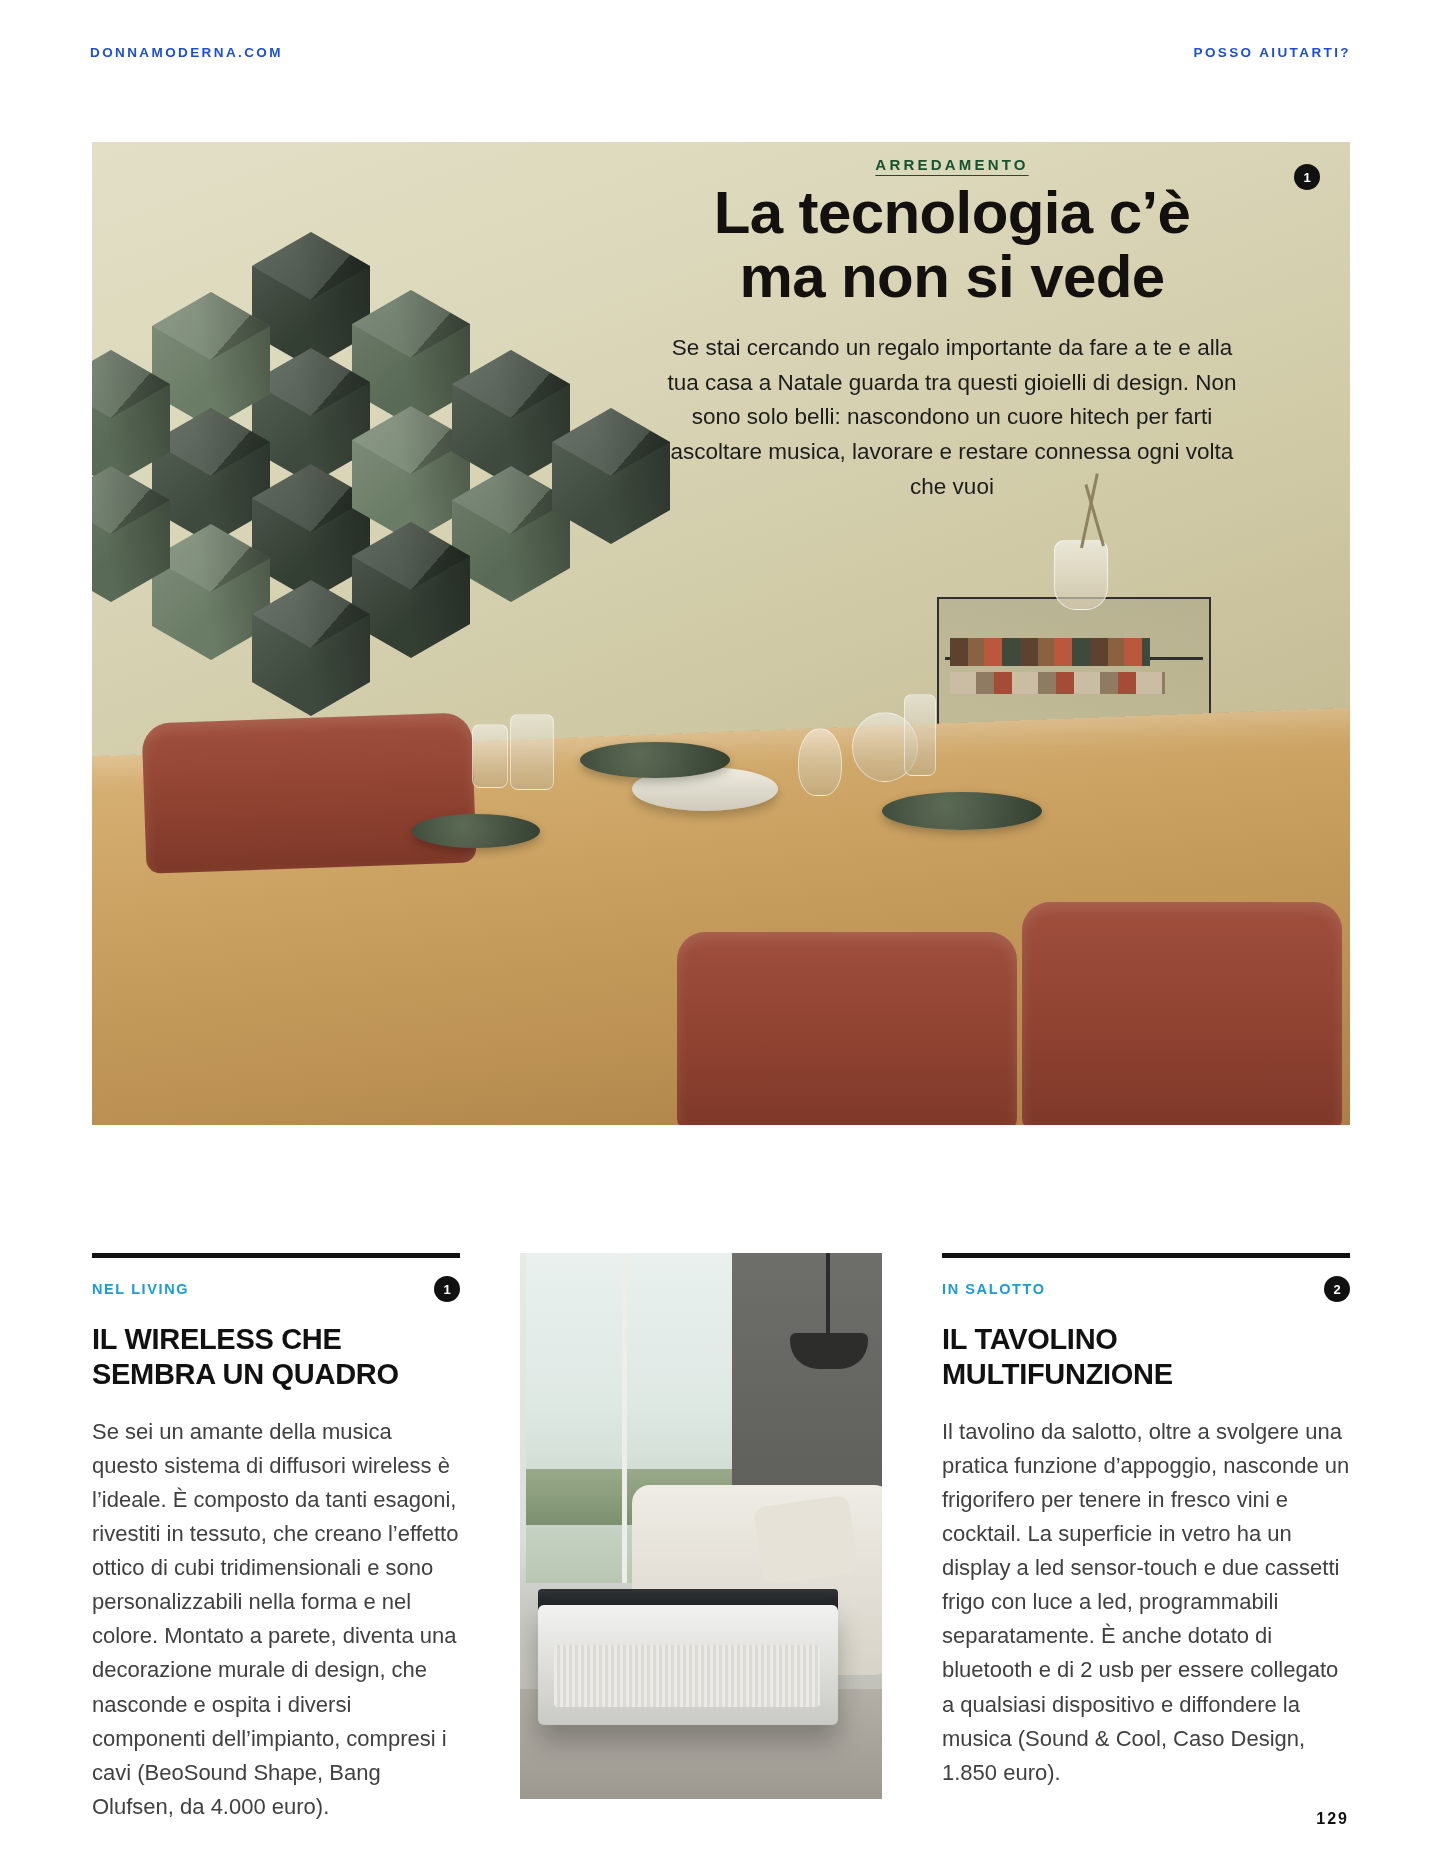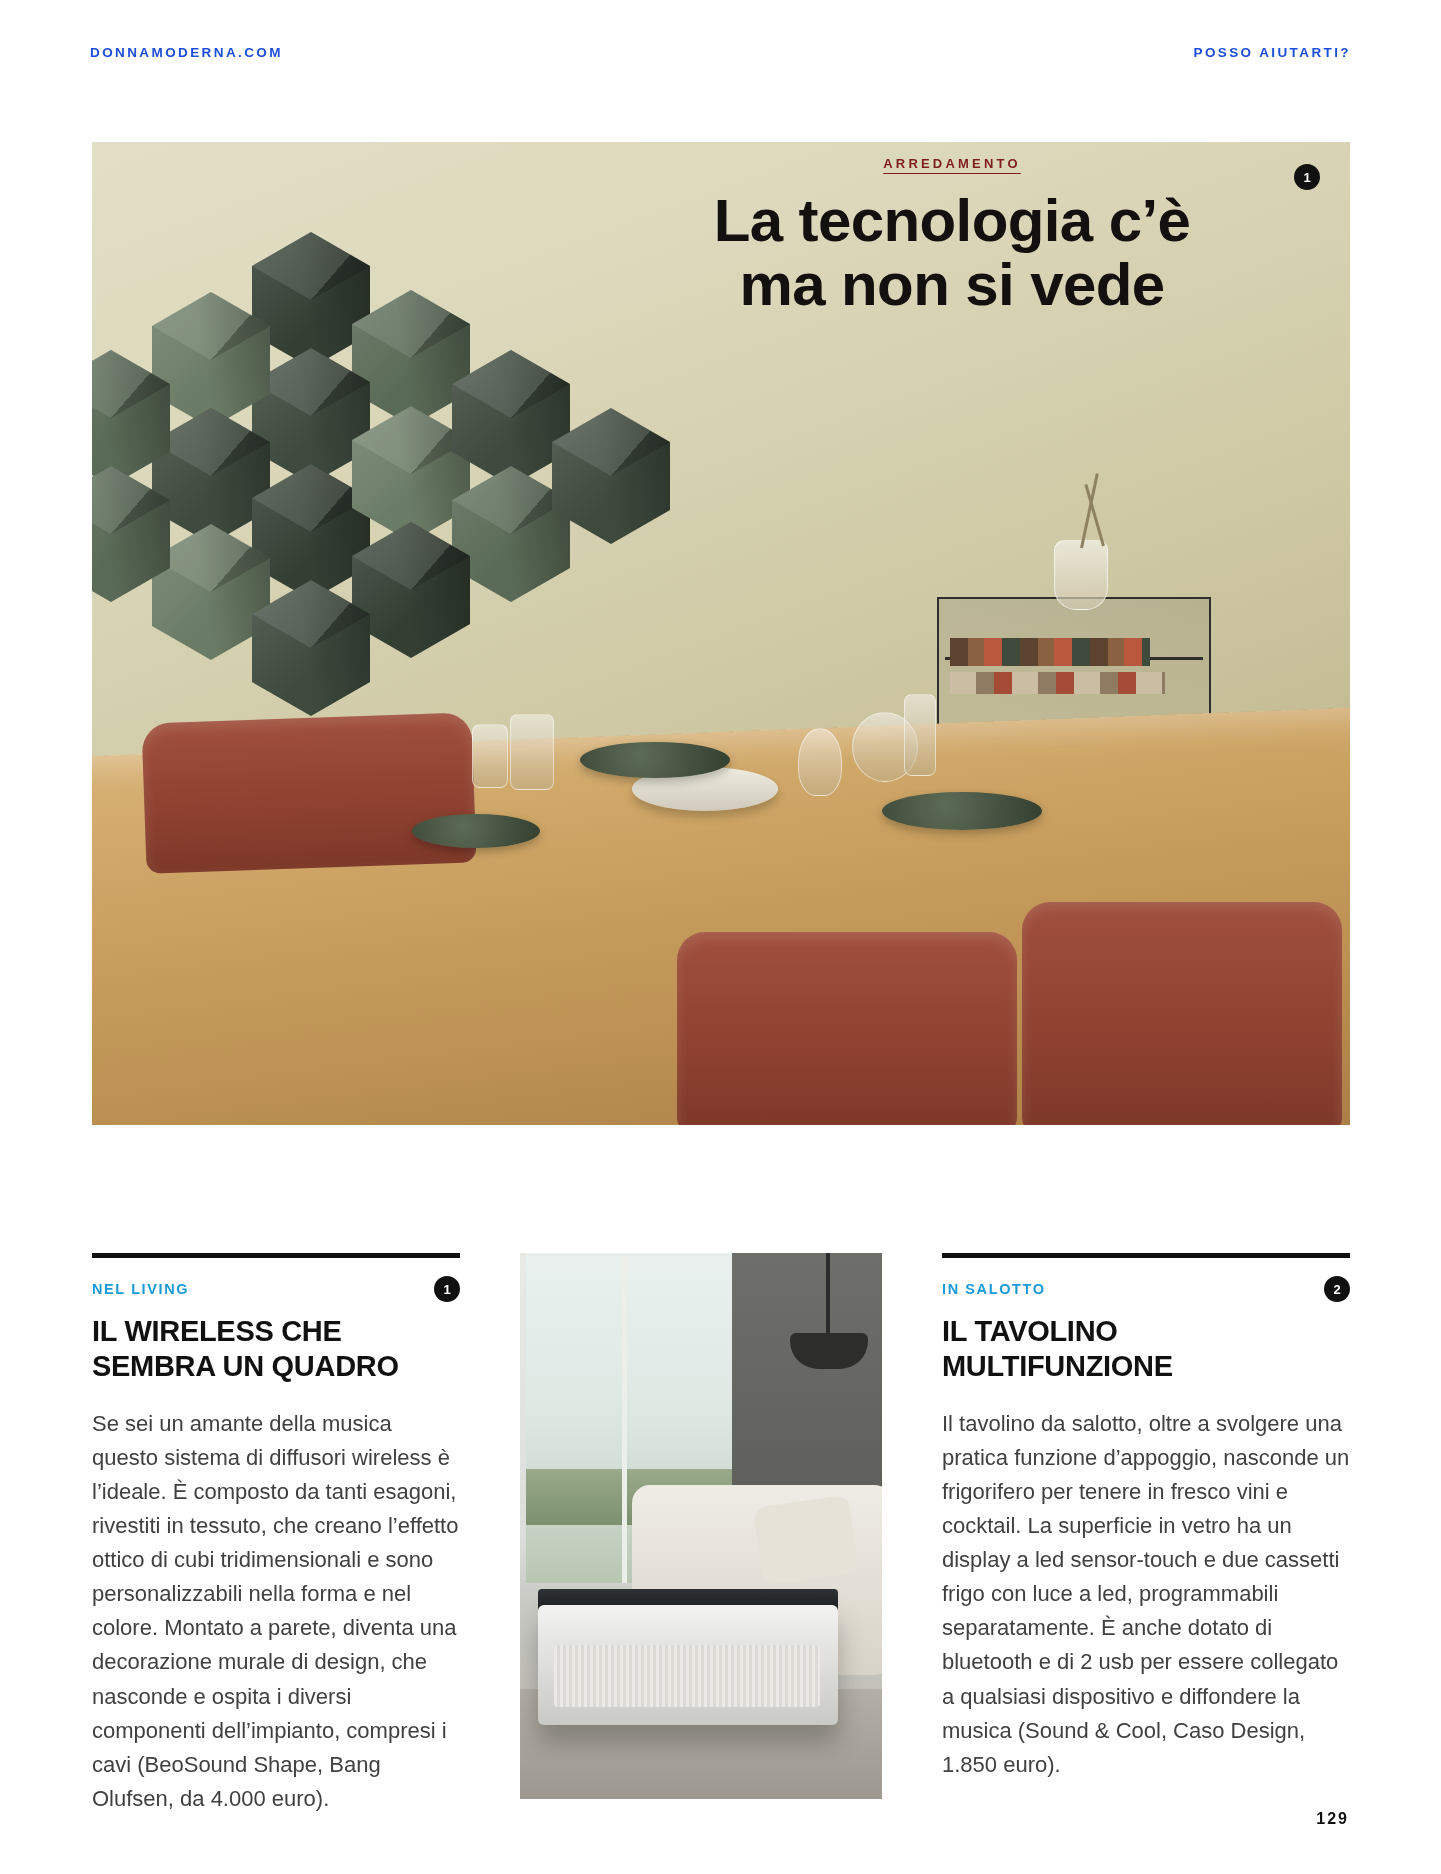--- a/index.html
+++ b/index.html
@@ -180,27 +180,27 @@
   
   .hero-text {
     position: absolute;
     left: 540px;
     top: 14px;
     width: 640px;
     text-align: center;
     color: #13100f;
   }
   .kicker {
-    font-size: 13px;
+    font-size: 15px;
     font-weight: bold;
     letter-spacing: 3.2px;
-    color: #7f1d1d;
+    color: #14532d;
     text-decoration: underline;
     text-underline-offset: 5px;
-    margin-bottom: 18px;
+    margin-bottom: 8px;
   }
   .hero-title {
     font-size: 60px;
     line-height: 1.06;
     font-weight: bold;
     letter-spacing: -0.6px;
     margin: 4px 0 22px 0;
   }
   .byline {
     font-size: 18px;
@@ -254,21 +254,21 @@
     font-size: 14.5px;
     font-weight: bold;
     letter-spacing: 1.6px;
     color: #1b9ad6;
   }
   .col-title {
     font-size: 29px;
     line-height: 1.22;
     font-weight: bold;
     letter-spacing: -0.3px;
-    margin: 12px 0 18px 0;
+    margin: 20px 0 18px 0;
     color: #111;
   }
   .col-body {
     font-size: 22px;
     line-height: 1.55;
     color: #404040;
   }
 
   
   .mid-photo {
@@ -479,20 +479,21 @@
       <div class="glassware g4"></div>
       <div class="glassware g5"></div>
     </div>
 
     <div class="hero-text">
       <div class="kicker">ARREDAMENTO</div>
       <h1 class="hero-title">
         <span>La tecnologia c’è</span><br>
         <span>ma non si vede</span>
       </h1>
+      <p class="standfirst">Se stai cercando un regalo importante da fare a te e alla tua casa a Natale guarda tra questi gioielli di design. Non sono solo belli: nascondono un cuore hitech per farti ascoltare musica, lavorare e restare connessa ogni volta che vuoi</p>
     </div>
 
     <div class="hero-badge badge">1</div>
   </div>
 
   <div class="col col-left">
     <div class="rule"></div>
     <div class="col-head">
       <div class="eyebrow">NEL LIVING</div>
       <div class="badge">1</div>

